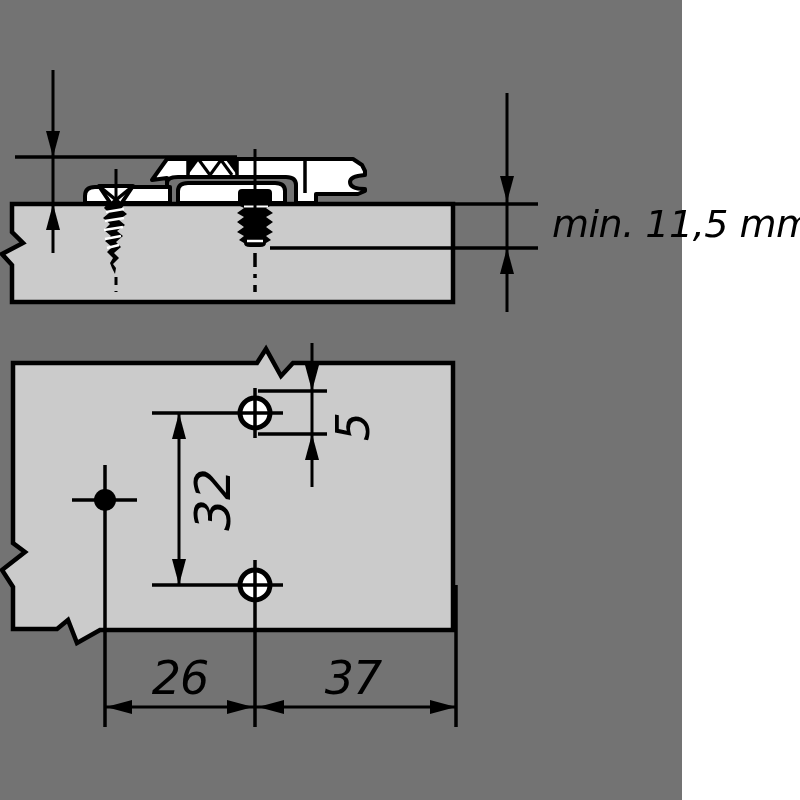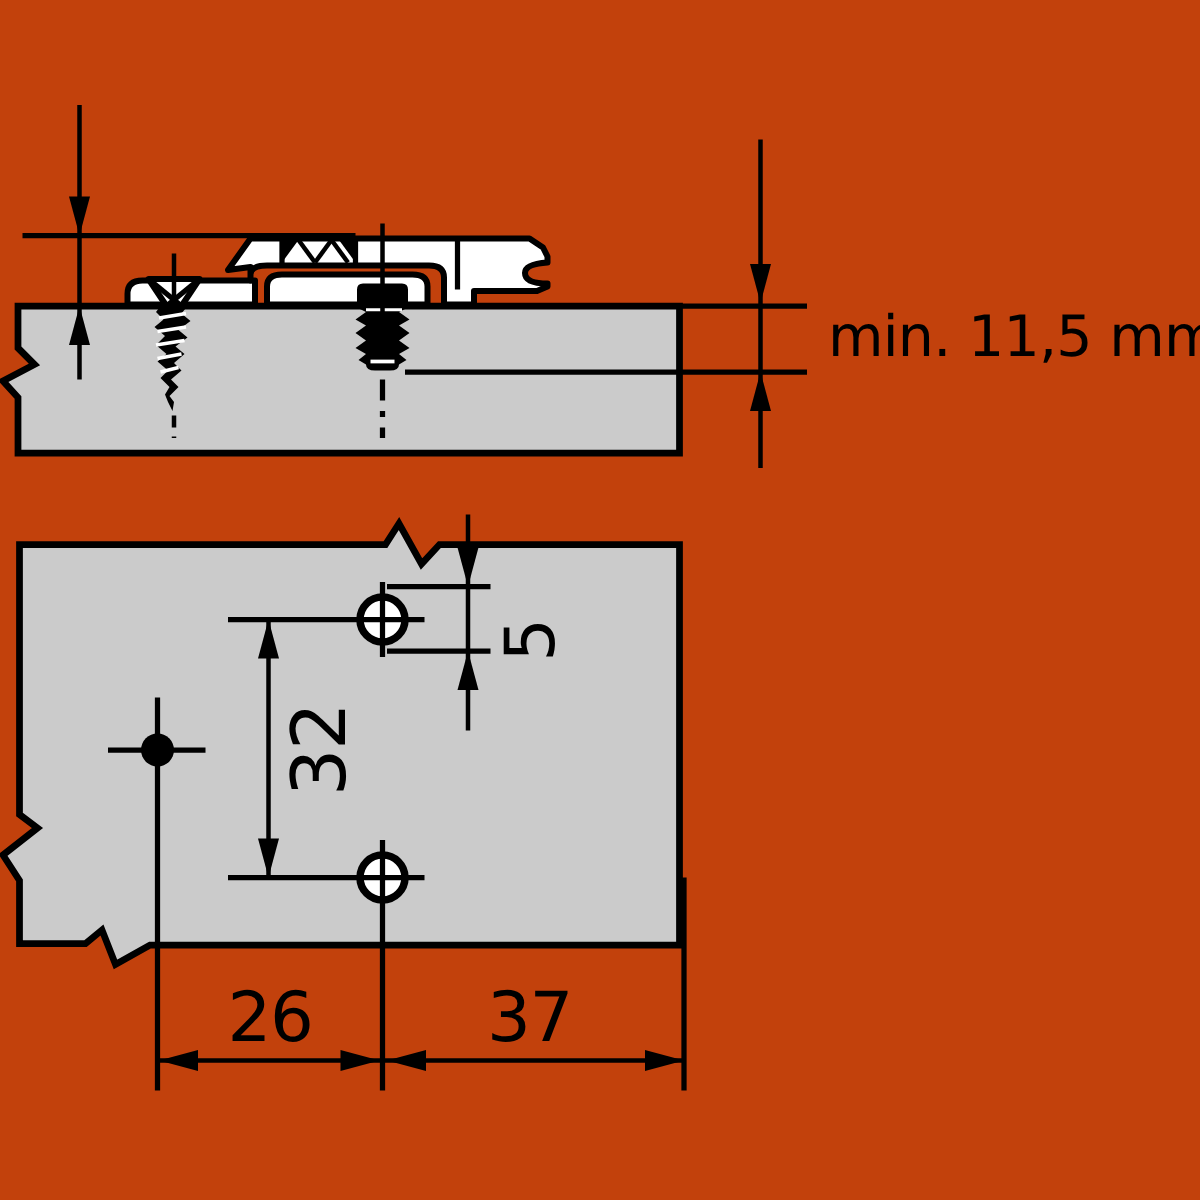--- a/index.html
+++ b/index.html
@@ -4,24 +4,25 @@
 <style>
   html, body {
     margin: 0;
     padding: 0;
     background: #ffffff;
     width: 800px;
     height: 800px;
     overflow: hidden;
   }
   .stage {
-    width: 800px;
+    width: 682px;
     height: 800px;
     position: relative;
-    background: #c2410c;
+    background: #737373;
+    font-style: italic;
   }
   svg { display: block; }
   text {
     font-family: "DejaVu Sans", "Liberation Sans", sans-serif;
     fill: #000000;
   }
   .dim-label { font-size: 46px; letter-spacing: -1px; }
   .dim-label-lg { font-size: 50px; letter-spacing: -1px; }
   .note-label { font-size: 38px; letter-spacing: -0.5px; }
 </style>

